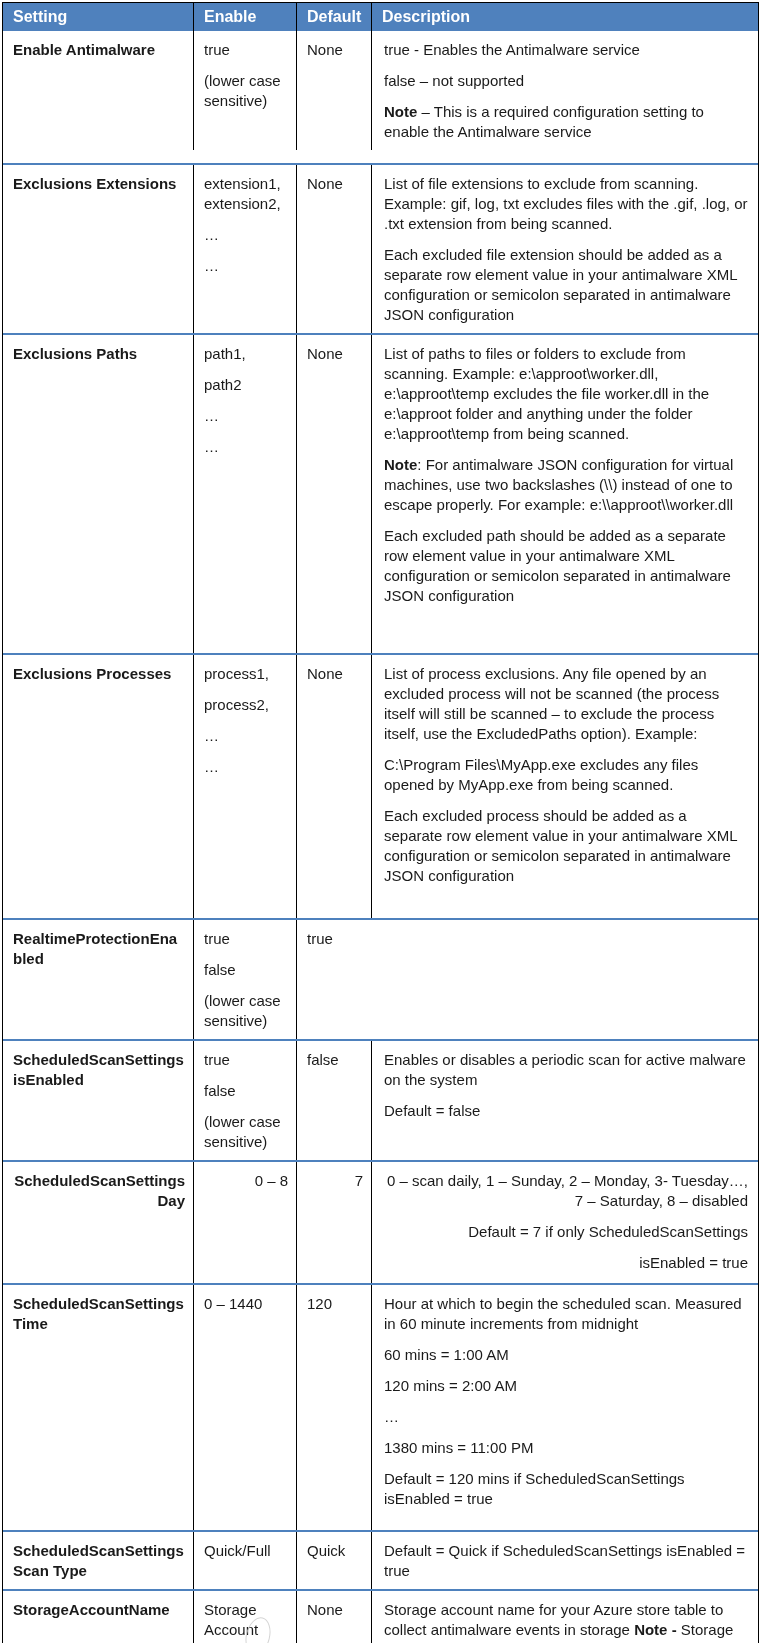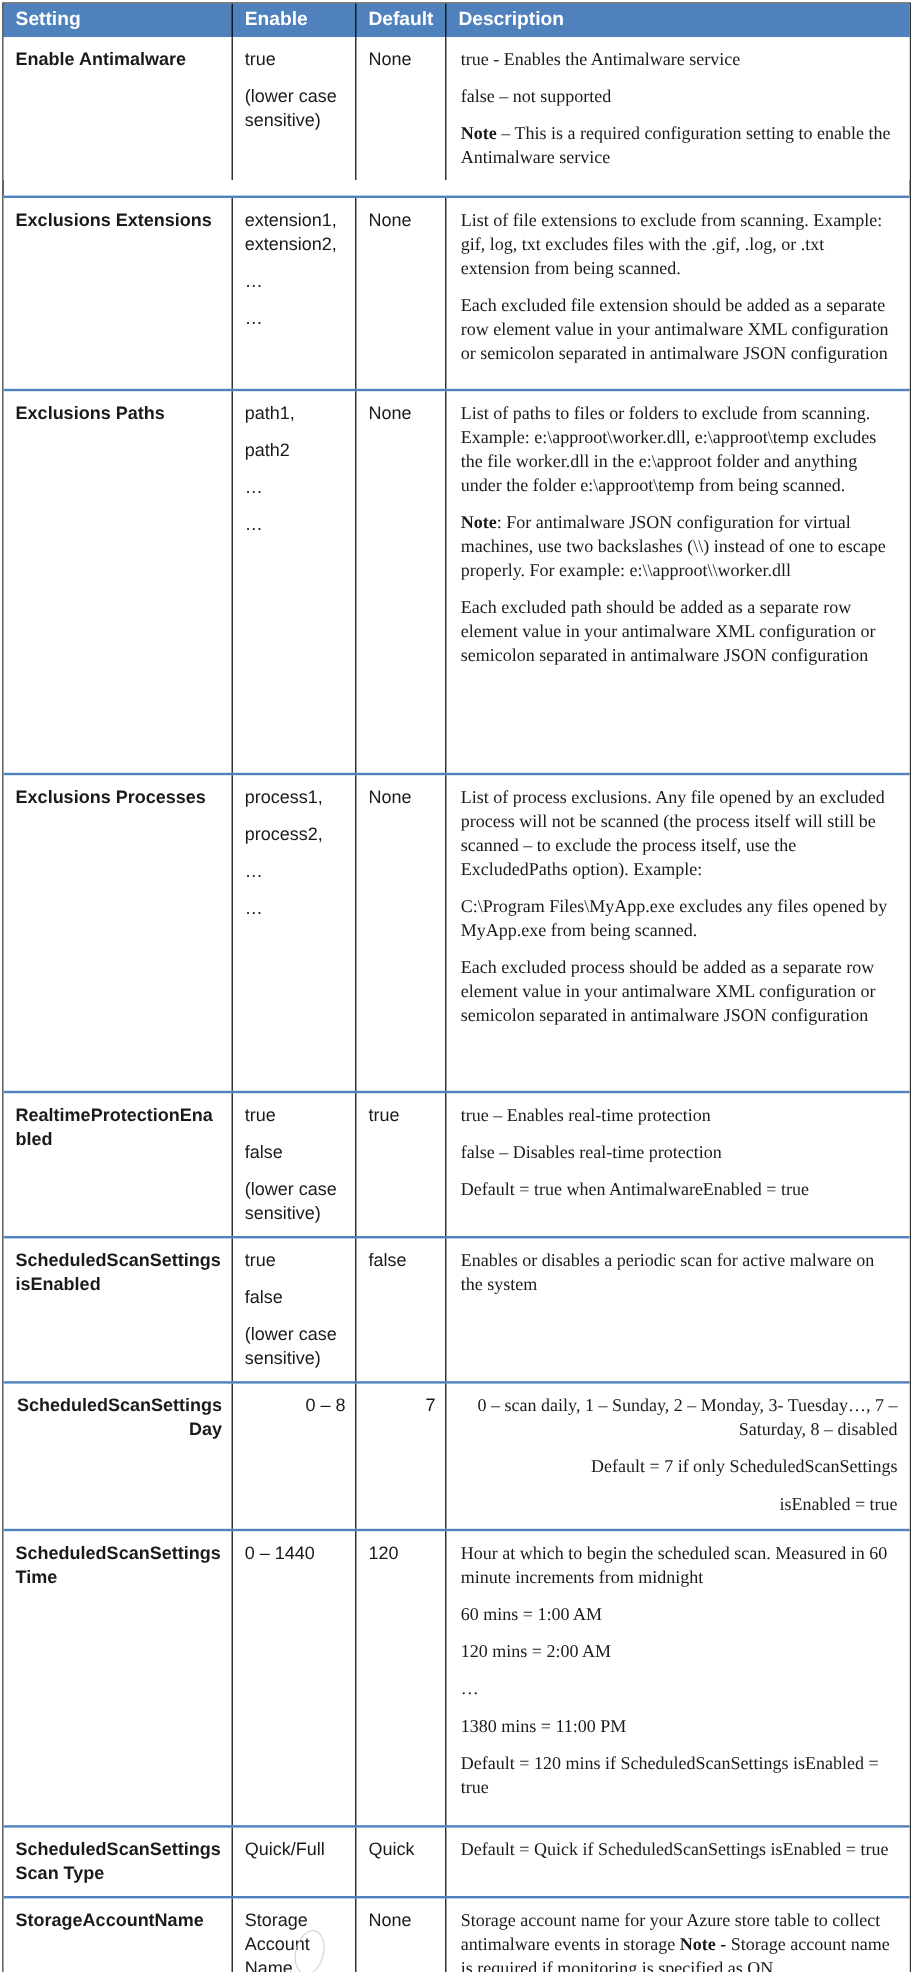--- a/index.html
+++ b/index.html
@@ -16,21 +16,21 @@
   .row + .row{border-top:2px solid #4E81BD;}
   .cell{box-sizing:border-box;padding:9px 8px 8px 10px;font-size:15px;line-height:20px;}
   .cell p{margin:0 0 11px 0;}
   .cell p:last-child{margin-bottom:0;}
   .c1{width:190px;}
   .c2{width:103px;}
   .c3{width:75px;}
   .c4{flex:1;min-width:0;}
   .cell + .cell{border-left:1px solid #000;}
   .setting{font-weight:bold;overflow-wrap:break-word;word-wrap:break-word;}
-  .desc{padding-left:12px;padding-right:10px;font-family:Liberation Serif, serif;}
+  .desc{padding-left:12px;padding-right:10px;}
   .opts{position:relative;}
   b{font-weight:bold;}
   .smudge{position:absolute;left:52px;top:26px;width:22px;height:36px;
     border:1px solid #c9c9c9;border-radius:50%;transform:rotate(14deg);
     pointer-events:none;opacity:.8;}
 </style>
 </head>
 <body>
 
 <div class="page">
@@ -101,36 +101,32 @@
           </div>
         </div>
         <div class="row" style="min-height: 117px;">
           <div class="cell c1 setting">RealtimeProtectionEnabled</div>
           <div class="cell c2 opts">
             <p>true</p>
             <p>false</p>
             <p>(lower case sensitive)</p>
           </div>
           <div class="cell c3">true</div>
-          <div class="cell c4 desc">
-            <p>true – Enables real-time protection</p>
-            <p>false – Disables real-time protection</p>
-            <p>Default = true when AntimalwareEnabled = true</p>
-          </div>
         </div>
         <div class="row" style="min-height: 114px;">
           <div class="cell c1 setting">ScheduledScanSettings isEnabled</div>
           <div class="cell c2 opts">
             <p>true</p>
             <p>false</p>
             <p>(lower case sensitive)</p>
           </div>
           <div class="cell c3">false</div>
           <div class="cell c4 desc">
             <p>Enables or disables a periodic scan for active malware on the system</p>
+            <p>Default = false</p>
           </div>
         </div>
         <div class="row" style="min-height: 121px; text-align: right;">
           <div class="cell c1 setting">ScheduledScanSettings Day</div>
           <div class="cell c2 opts">
             <p>0 – 8</p>
           </div>
           <div class="cell c3">7</div>
           <div class="cell c4 desc">
             <p>0 – scan daily, 1 – Sunday, 2 – Monday, 3- Tuesday…, 7 – Saturday, 8 – disabled</p>

